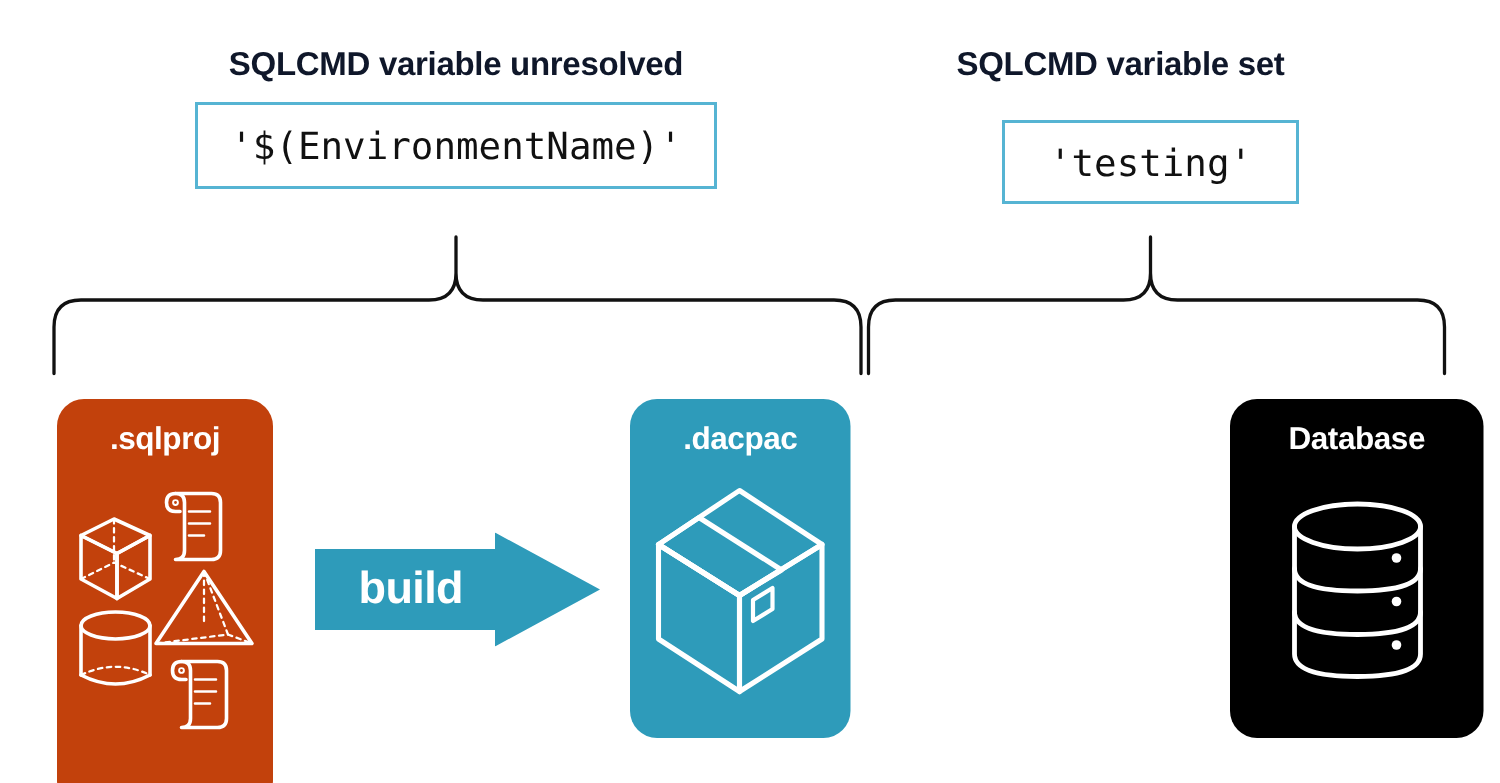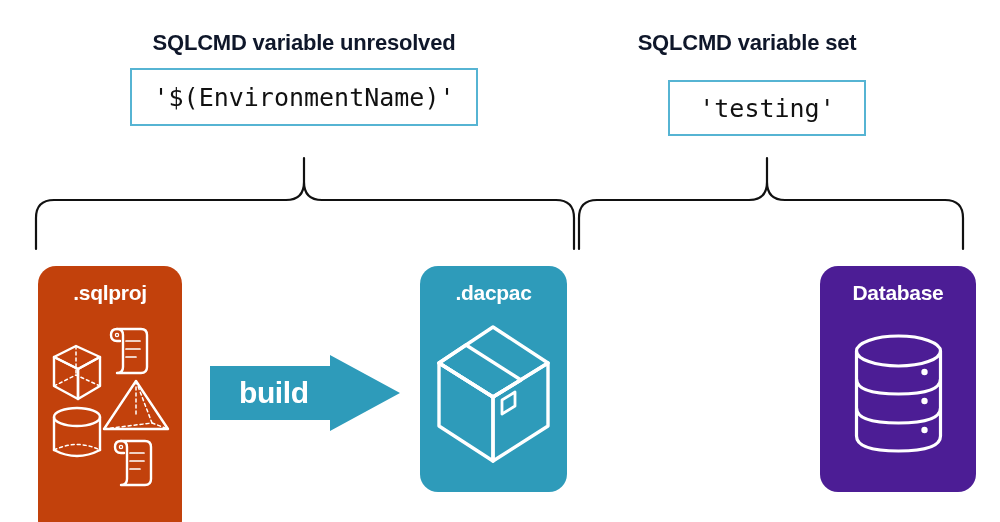--- a/index.html
+++ b/index.html
@@ -86,21 +86,21 @@
   }
   .artifact-art {
     position: absolute;
     left: 0;
     top: 0;
     width: 100%;
     height: 100%;
   }
   #artifact-sqlproj  { left: 38px;  top: 266px; width: 144px; height: 272px; background: #c2410c; }
   #artifact-dacpac   { left: 408px; top: 266px; width: 147px; height: 226px; background: #2e9bba; margin-left: 12px; }
-  #artifact-database { left: 820px; top: 266px; width: 156px; height: 226px; background: #4c1d95; }
+  #artifact-database { left: 820px; top: 266px; width: 169px; height: 226px; background: #000000; }
 
   
   .arrow {
     position: absolute;
   }
   .arrow-label {
     position: absolute;
     font-family: "Liberation Sans", sans-serif;
     font-weight: bold;
     font-size: 30px;

